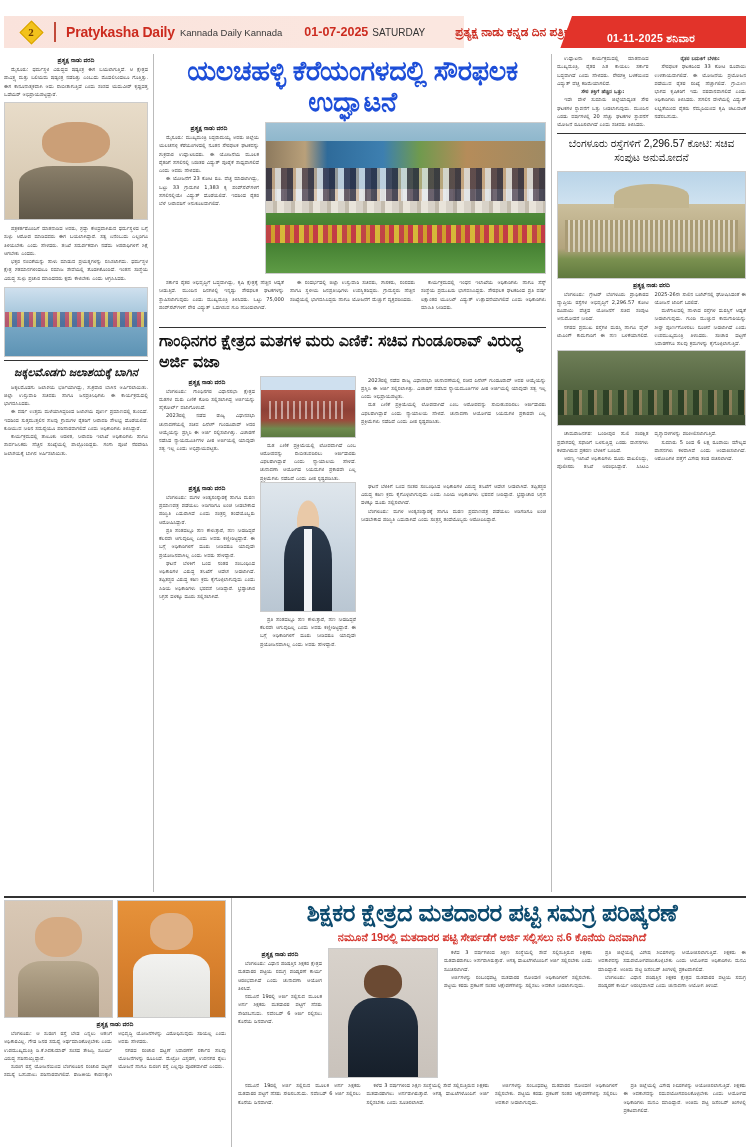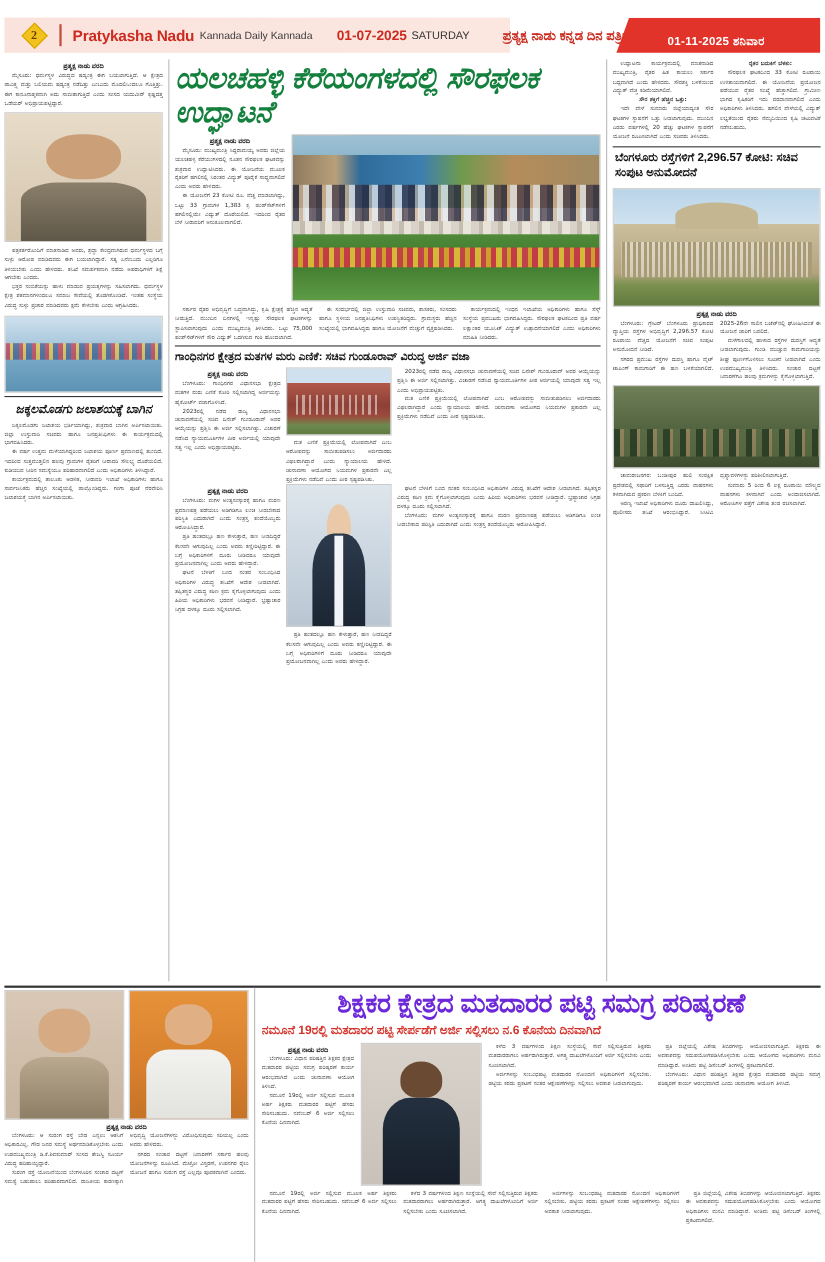--- a/index.html
+++ b/index.html
@@ -74,40 +74,39 @@
     display: flex;
     margin: 6px 4px 0 4px;
     height: 838px;
   }
   .col-left { width: 150px; flex: none; padding-right: 5px; border-right: 1px solid #bbb; }
   .col-mid  { flex: 1; padding: 0 5px; }
   .col-right{ width: 195px; flex: none; padding-left: 5px; border-left: 1px solid #bbb; }
 
   
   .hl-main {
-    font-size: 27px; font-weight: bold; color: #15803d;
-    text-align: left; line-height: 1.15;
+    font-size: 27px; font-weight: bold; color: #1d4ed8;
+    text-align: center; line-height: 1.15;
     letter-spacing: -0.3px;
     padding: 2px 0 4px 0;
-    font-style: italic;
   }
   .hl-col {
     font-size: 11px; font-weight: bold; color: #111;
     text-align: center; line-height: 1.35;
     padding: 2px 0 3px 0;
   }
   .hl-sec {
-    font-size: 10px; font-weight: bold; color: #111;
+    font-size: 16px; font-weight: bold; color: #111;
     line-height: 1.3; padding: 3px 0 3px 0;
     border-top: 1.5px solid #333;
-    margin-top: 3px;
+    margin-top: 16px;
   }
   .hl-right {
-    font-size: 10.5px; font-weight: bold; color: #111;
-    line-height: 1.3;
+    font-size: 10.5px; font-weight: normal; color: #111;
+    text-align: center; line-height: 1.3;
     padding: 3px 2px 3px 2px;
     border-top: 1.5px solid #333;
     margin-top: 5px;
   }
   .byline {
     font-size: 6px; font-weight: bold; color: #111;
     text-align: center; margin: 3px 0 1px 0;
   }
 
   
@@ -264,47 +263,47 @@
   
   .bottom {
     margin: 4px 4px 0 4px;
     border-top: 2px solid #333;
     display: flex;
     height: 270px;
   }
   .b-left { width: 228px; flex: none; padding-right: 5px; border-right: 1px solid #bbb; }
   .b-right { flex: 1; padding-left: 6px; }
   .hl-bottom-big {
-    font-size: 24px; font-weight: bold; color: #6d28d9;
+    font-size: 24px; font-weight: bold; color: #0c4a6e;
     text-align: center; line-height: 1.12; letter-spacing: -0.3px;
     padding-top: 2px;
   }
   .hl-bottom-sub {
     font-size: 11px; font-weight: bold; color: #d4342c;
-    text-align: left; line-height: 1.3; padding: 3px 0 4px 0;
+    text-align: center; line-height: 1.3; padding: 3px 0 4px 0;
   }
   .hl-bottom-left {
     font-size: 11px; font-weight: bold; color: #111;
     text-align: center; line-height: 1.35; padding: 3px 0 4px 0;
   }
   .pair { display: flex; gap: 4px; }
   .pair > div { flex: 1; }
 </style>
 </head>
 <body>
 
 <div class="page">
 
   <div class="masthead">
     <div class="mh-badge">
       <div class="dia"></div>
       <div class="num">2</div>
     </div>
     <div class="mh-sep"></div>
-    <div class="mh-title">Pratykasha Nadu</div>
+    <div class="mh-title">Pratykasha Daily</div>
     <div class="mh-sub">Kannada Daily Kannada</div>
     <div class="mh-date">01-07-2025</div>
     <div class="mh-day">SATURDAY</div>
     <div class="mh-kn">ಪ್ರತ್ಯಕ್ಷ ನಾಡು ಕನ್ನಡ ದಿನ ಪತ್ರಿಕೆ</div>
     <div class="mh-redbar">
       <span>01-11-2025 ಶನಿವಾರ</span>
     </div>
   </div>
 
   <div class="body-grid">

